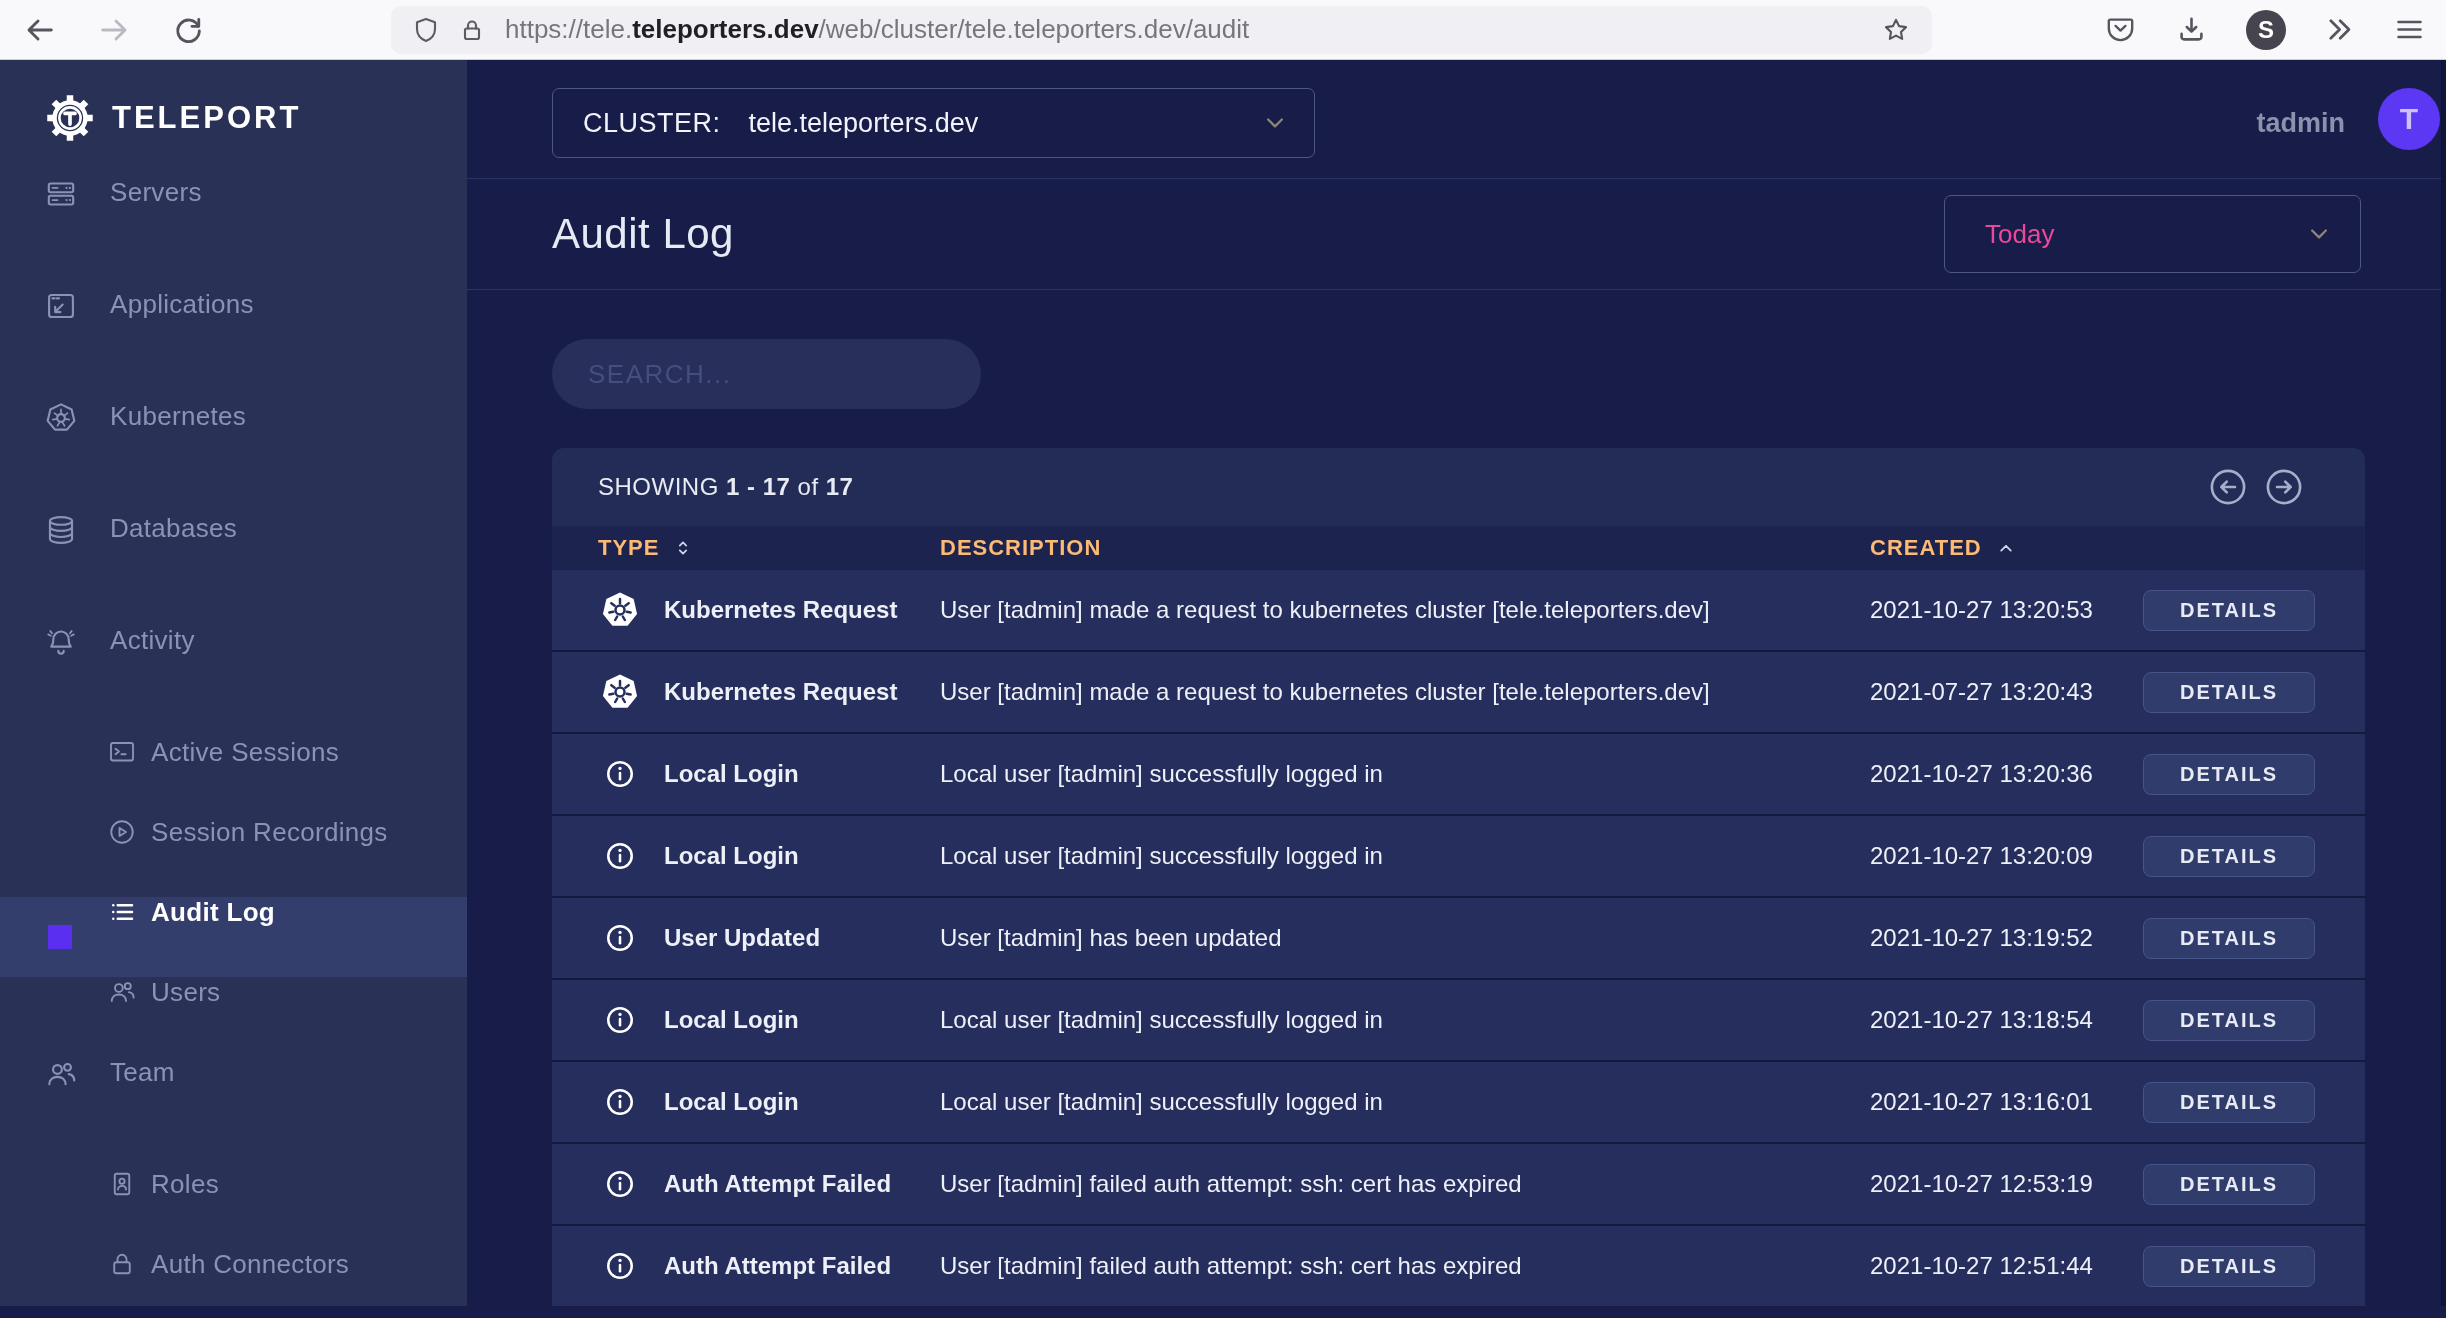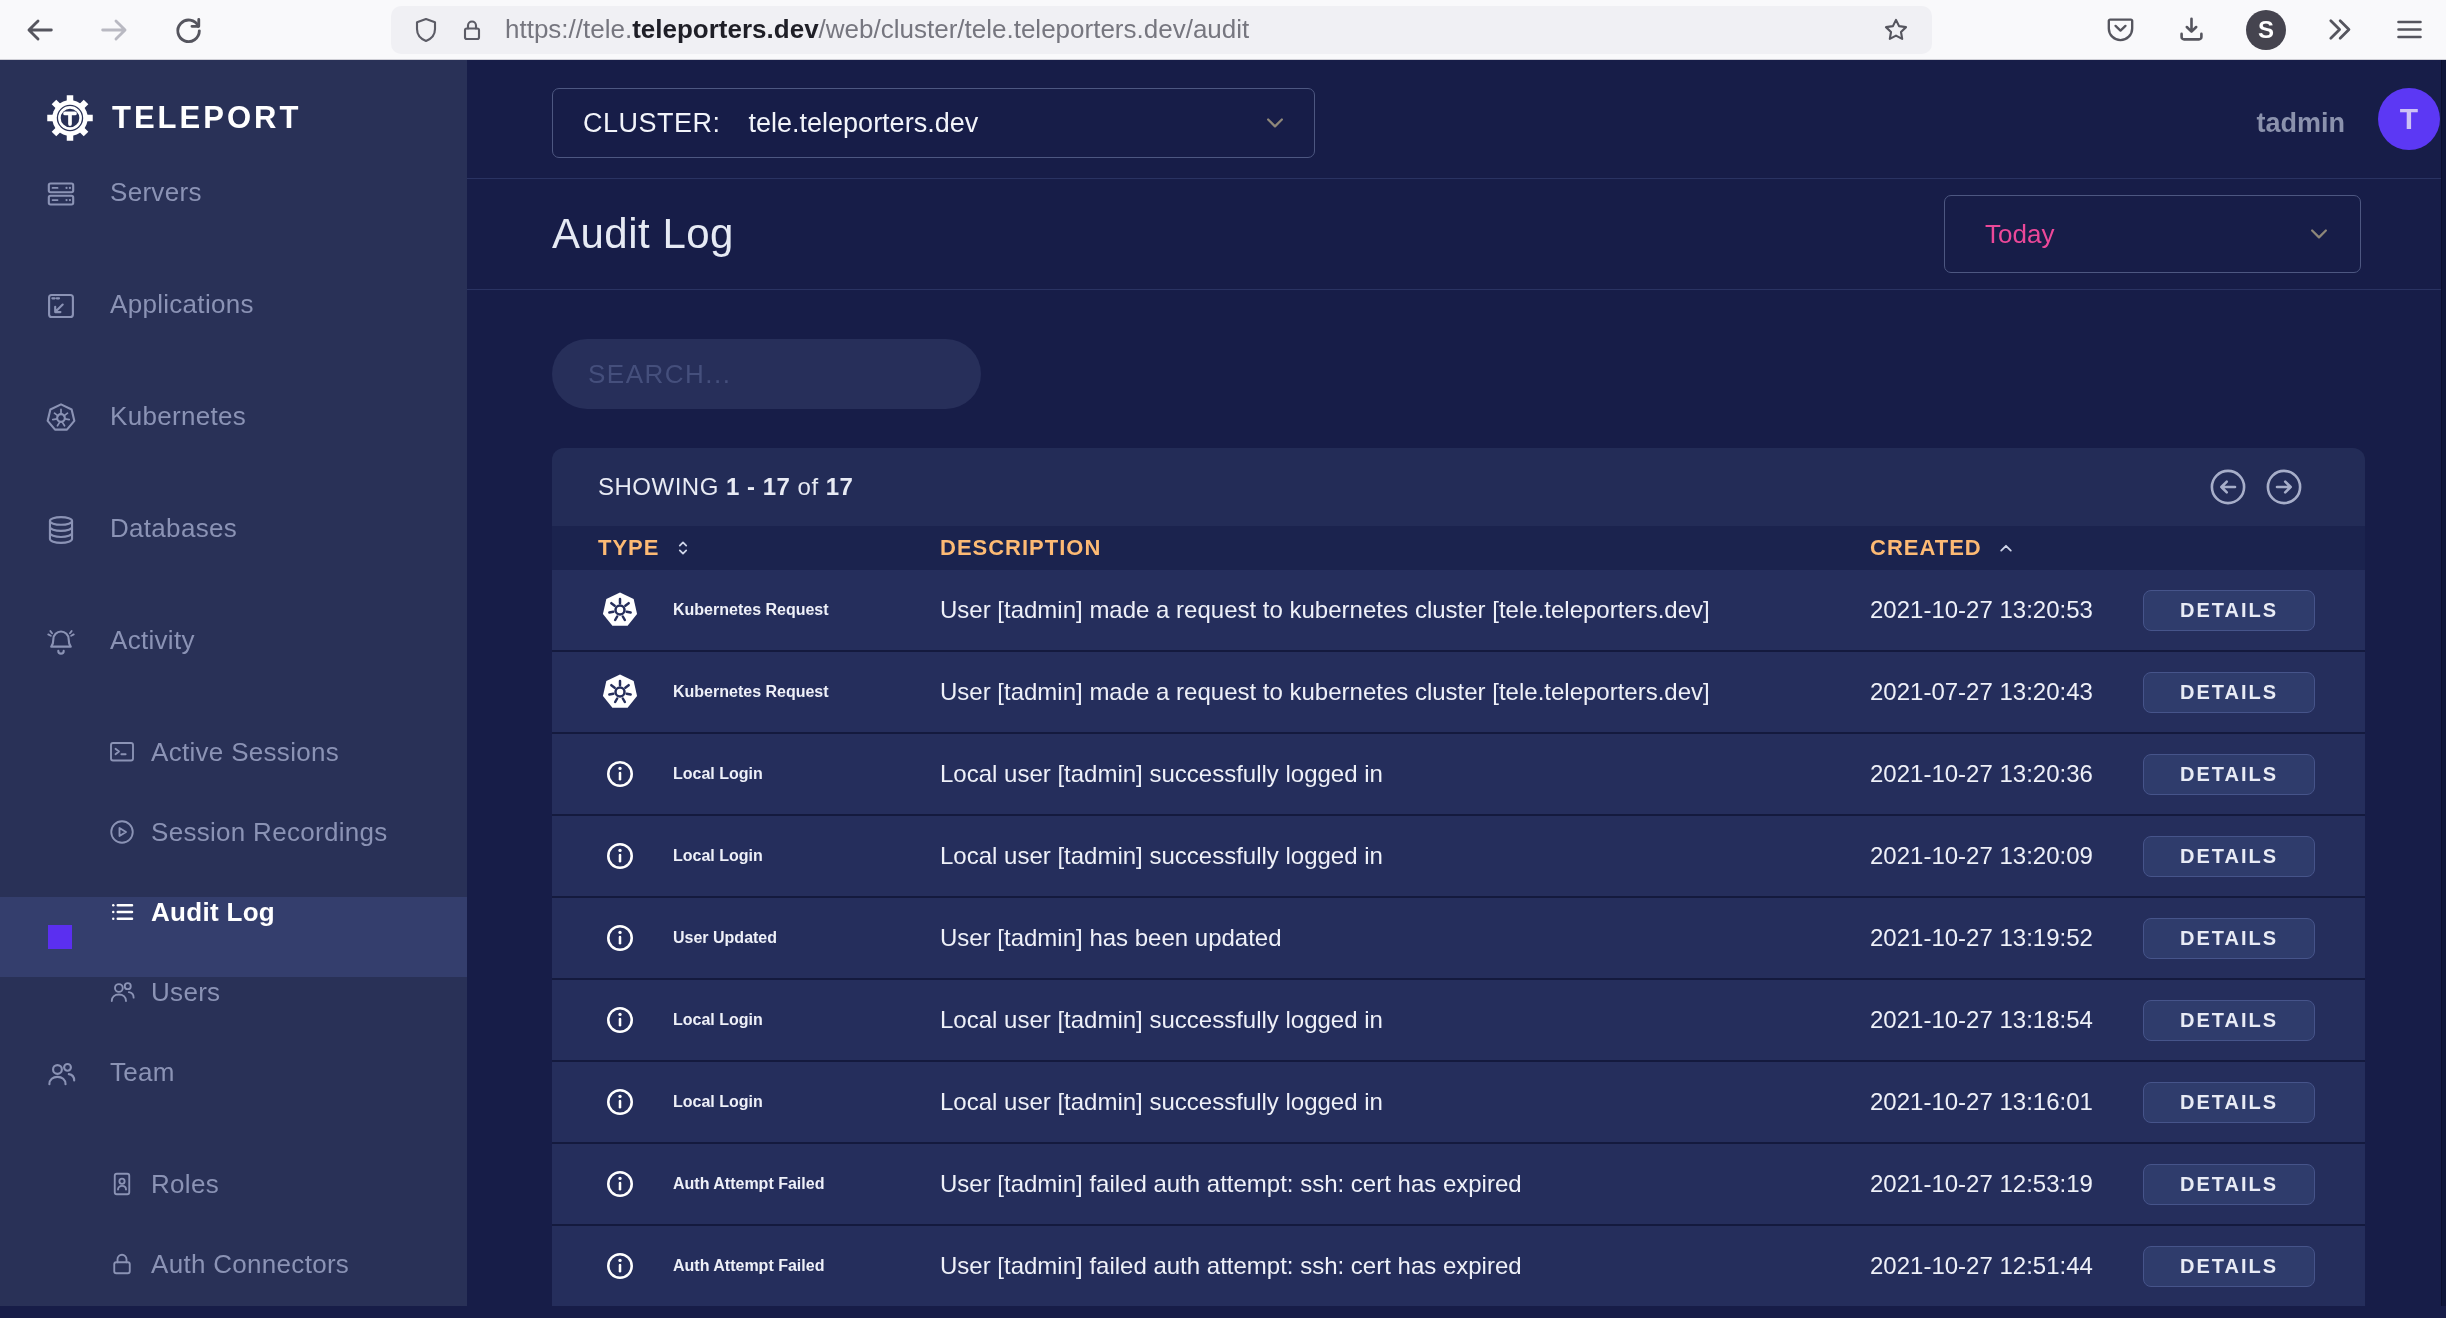--- a/index.html
+++ b/index.html
@@ -95,21 +95,21 @@
     letter-spacing:1px; }
   .col-head .hcell { display:flex; align-items:center; }
   .hicon { width:24px; height:24px; margin-left:12px; color:#ced4e8; }
 
   .t-row { height:82px; background:#252e5c; border-bottom:2px solid #141a3e; color:#eef0f8; }
   .cell-type { display:flex; align-items:center; }
   .row-icon { width:44px; height:44px; display:flex; align-items:center; justify-content:center;
     color:#fff; flex:0 0 auto; }
   .row-icon .k8s { width:40px; height:40px; }
   .row-icon .inf { width:32px; height:32px; }
-  .type-label { margin-left:31px; font-size:16px; font-weight:700; }
+  .type-label { margin-left:22px; font-size:24px; font-weight:700; }
   .cell-desc { font-size:24px; }
   .cell-created { font-size:24px; }
   .cell-btn { display:flex; }
   .details-btn { width:172px; height:41px; background:#2f3c6c; border:1px solid #46548a;
     border-radius:8px; color:#e8ebf5; font-size:20px; font-weight:700; letter-spacing:2px;
     cursor:pointer; font-family:"Liberation Sans",sans-serif; }
 
   .scrollbar-track { position:absolute; right:0; top:0; bottom:0; width:5px;
     background:#10163a; border-left:1px solid #0b102e; }
 </style>

